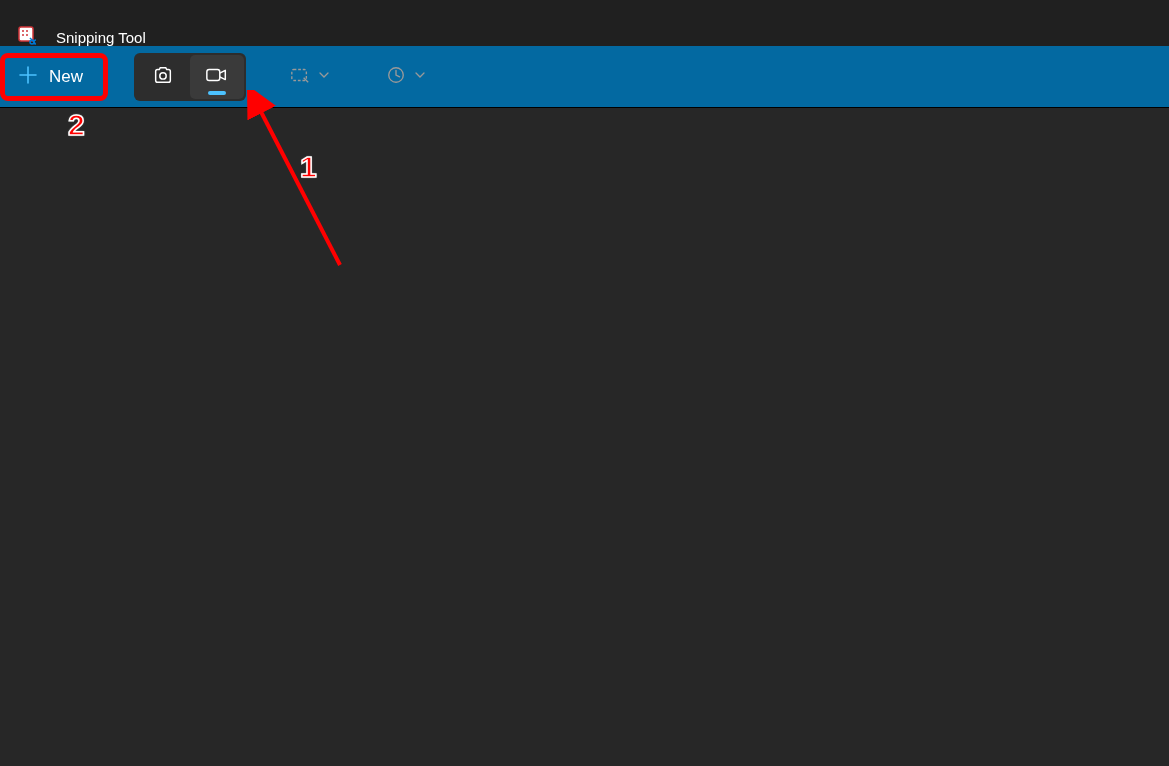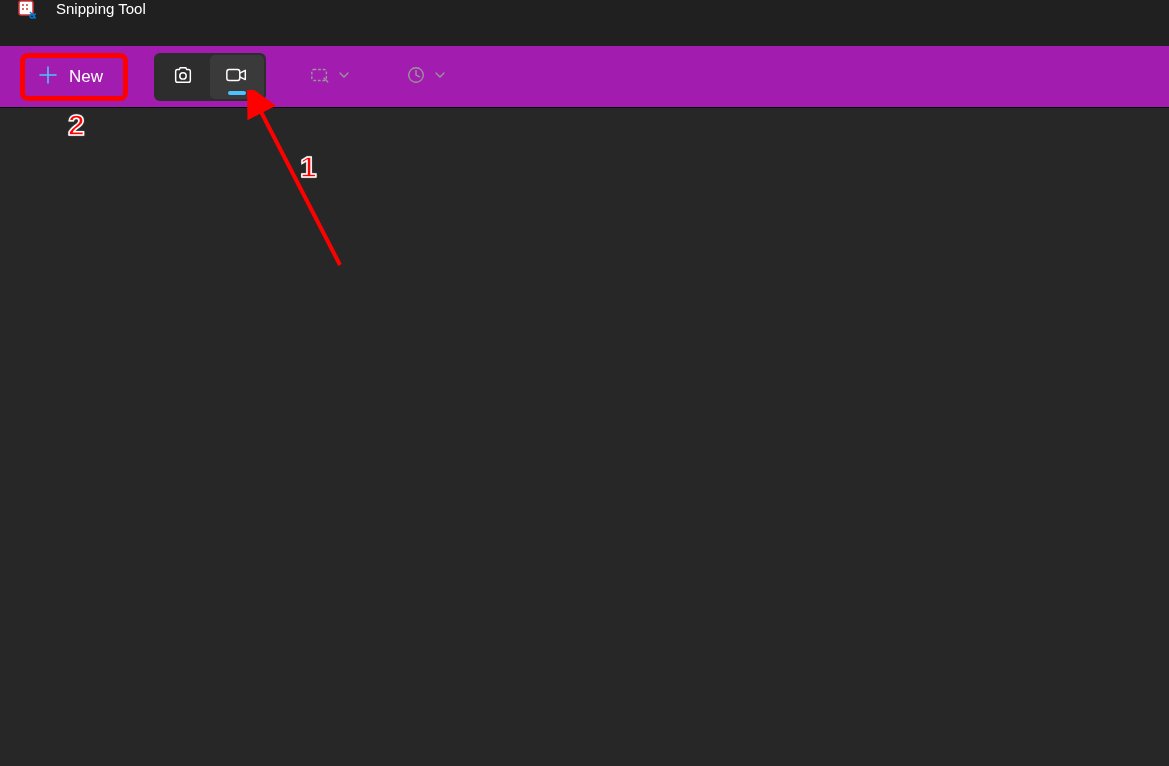--- a/index.html
+++ b/index.html
@@ -12,44 +12,43 @@
       height: 766px;
       background: #202020;
       font-family: "Segoe UI", sans-serif;
       color: #ffffff;
       overflow: hidden;
       position: relative;
     }
     .titlebar {
       height: 46px;
       display: flex;
-      align-items: flex-start;
+      align-items: flex-end;
       padding-left: 18px;
       gap: 18px;
       background: #202020;
     }
     .app-icon {
       width: 20px;
       height: 20px;
       display: flex;
       align-items: center;
       justify-content: center;
     }
     .app-title {
       font-size: 15px;
       color: #ffffff;
       font-weight: 400;
     }
     .toolbar {
       height: 62px;
       display: flex;
       align-items: center;
-      padding-left: 20px;
       gap: 0;
-      background: #a21caf;
+      background: #0369a1;
       border-bottom: 1px solid #000000;
     }
     .new-button {
       display: flex;
       align-items: center;
       gap: 12px;
       padding: 10px 20px 10px 14px;
       background: transparent;
       border: 5px solid #ff0000;
       border-radius: 8px;

